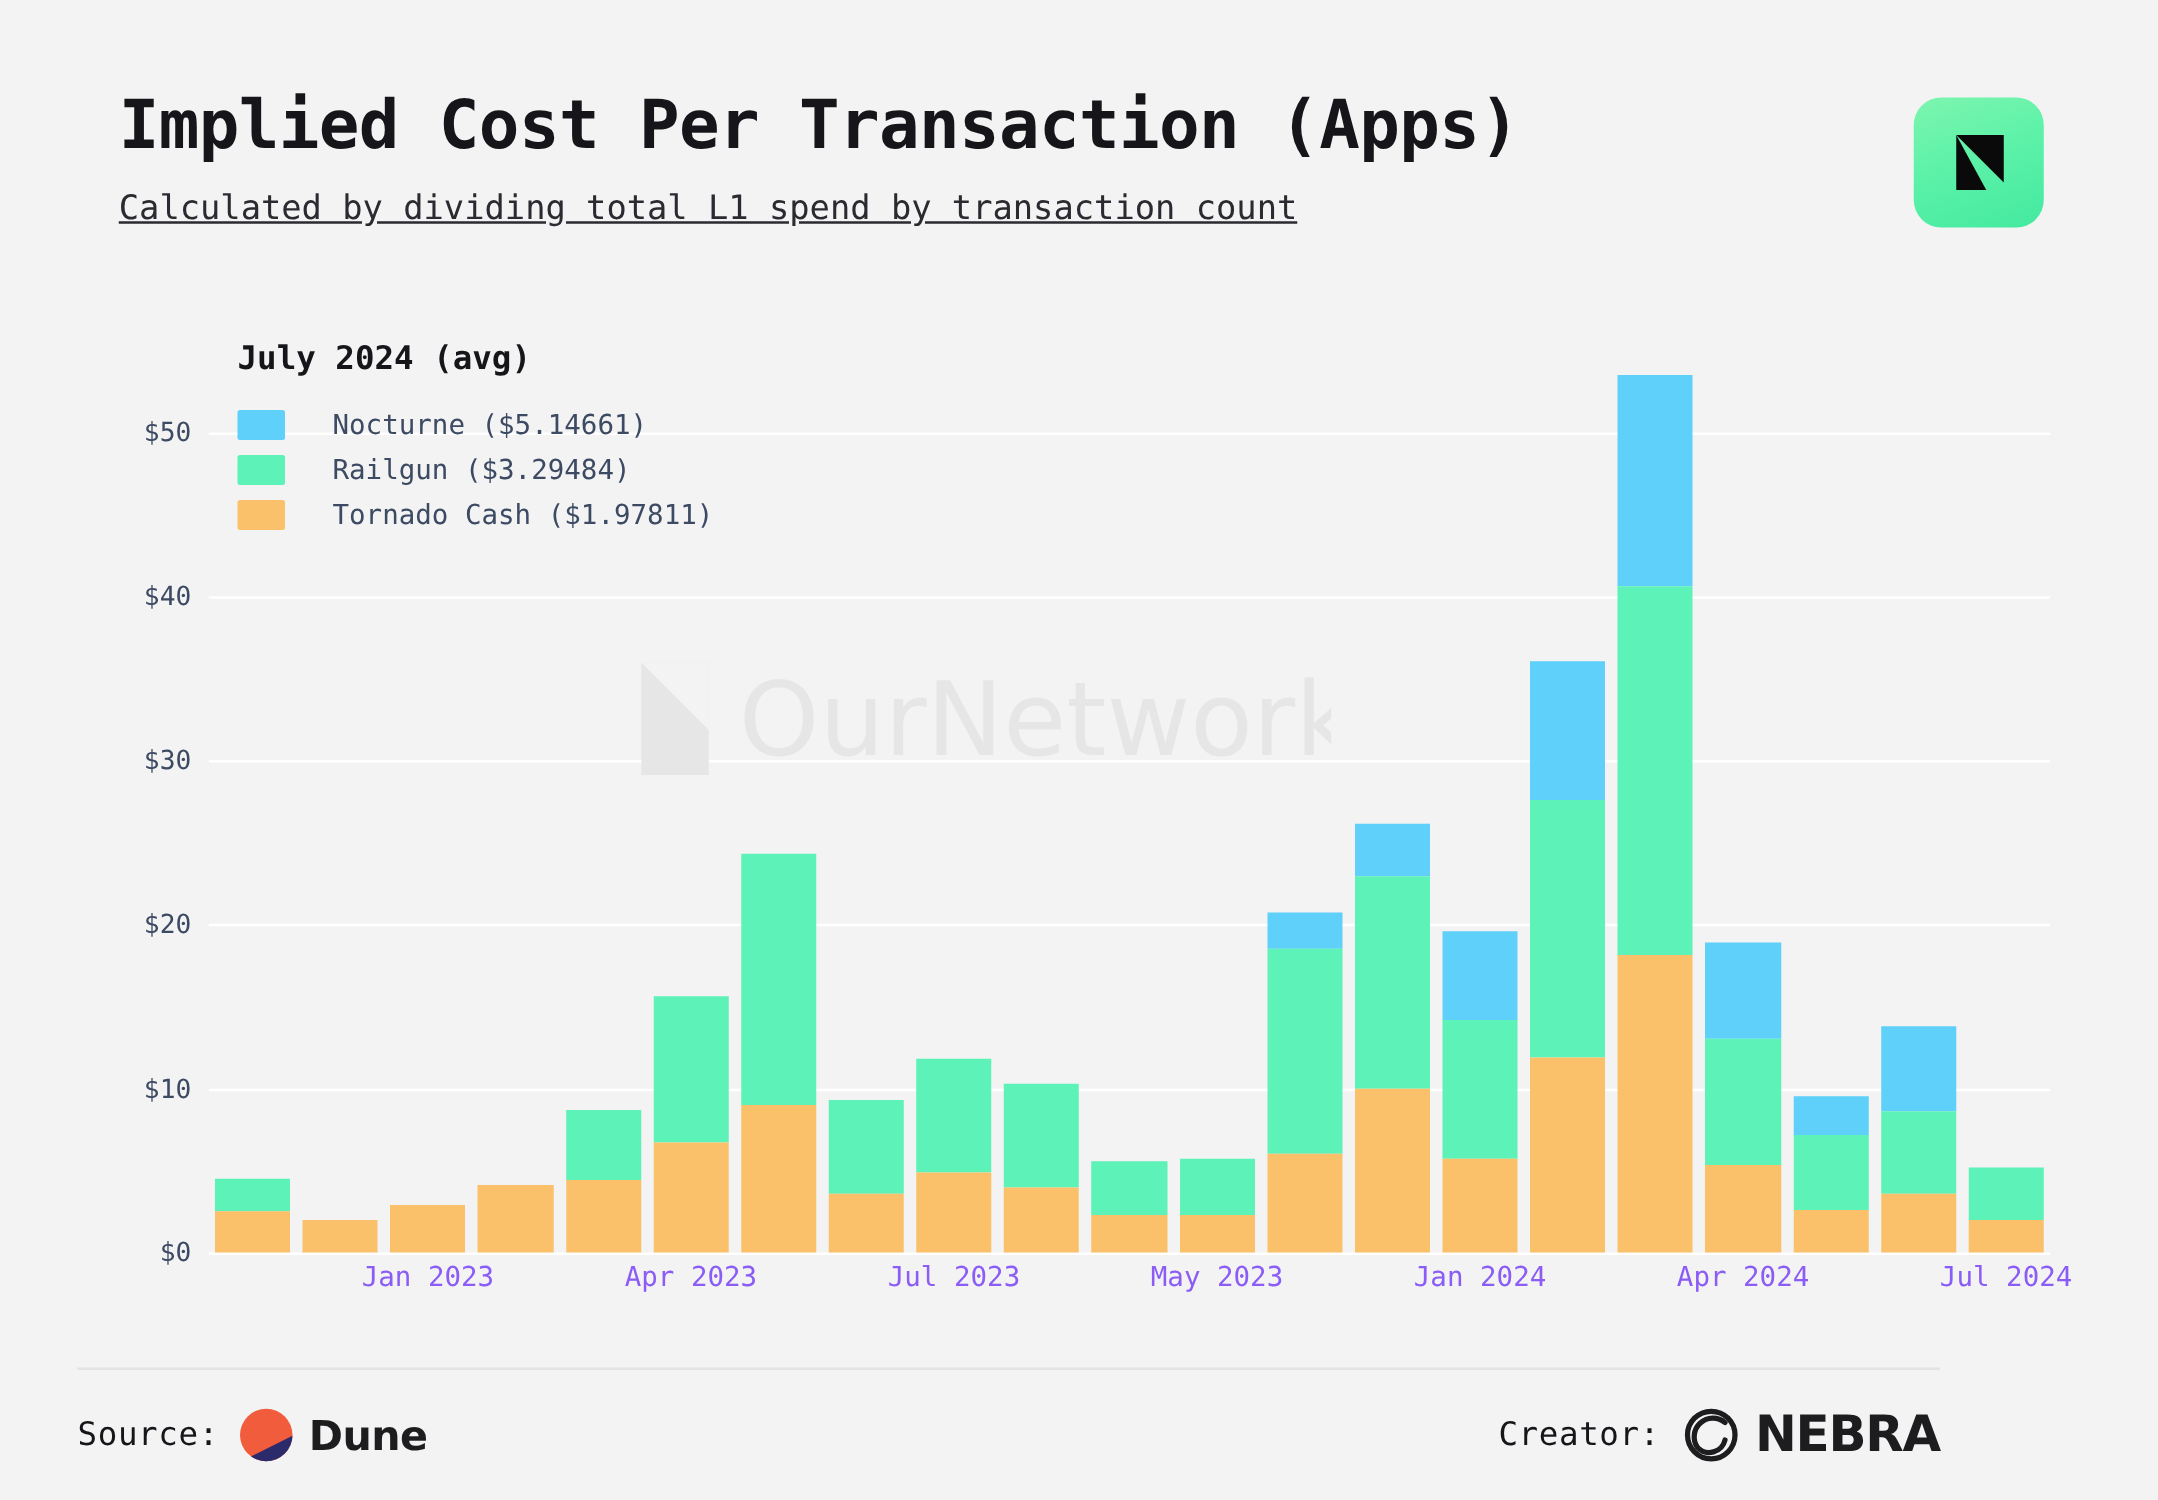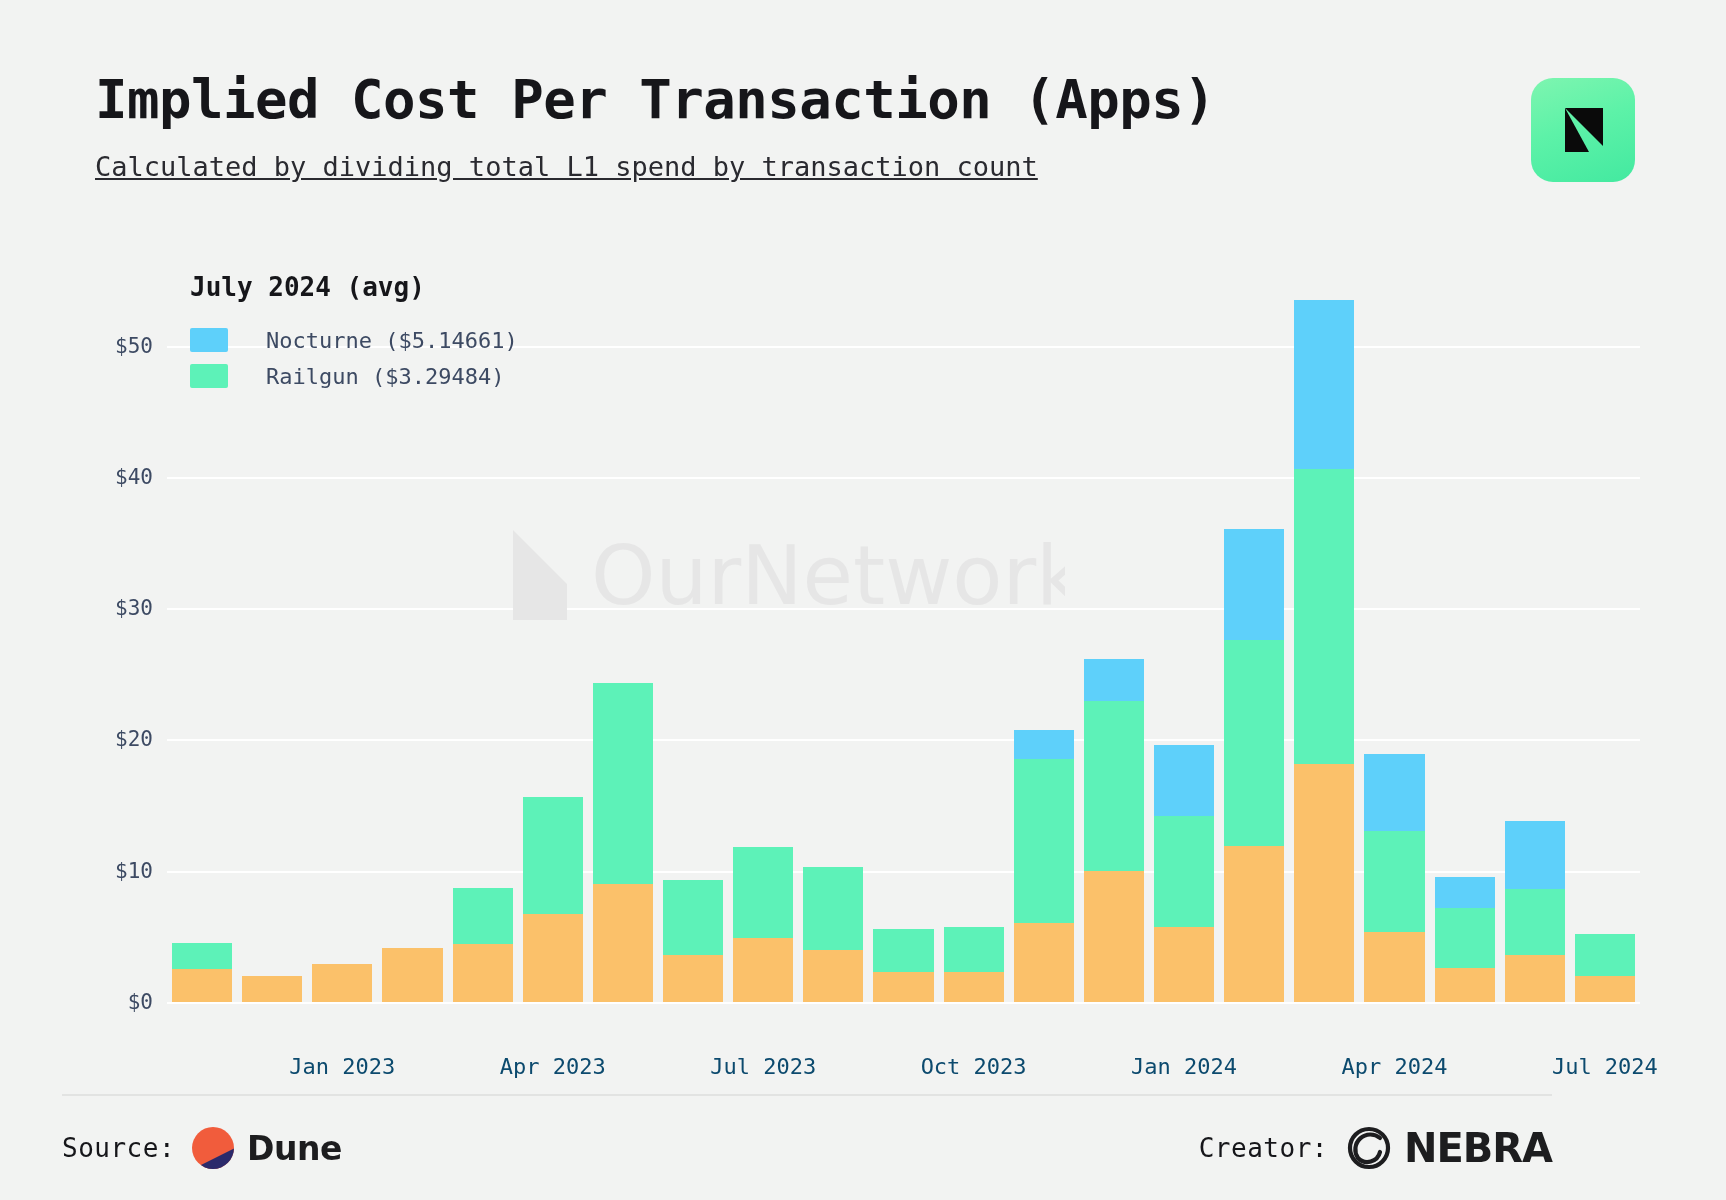--- a/index.html
+++ b/index.html
@@ -96,23 +96,22 @@
     height: 40px;
     display: flex;
   }
   .xslot { flex: 1 1 0; position: relative; }
   .xtick {
     position: absolute;
     left: 50%;
     transform: translateX(-50%);
     top: 0;
     font-size: 22px;
-    color: #0c4a6e;
-    white-space: nowrap;
-    margin-top: 44px;
+    color: #8b5cf6;
+    white-space: nowrap;
   }
 
   
   #legend {
     position: absolute;
     left: 190px; top: 272px;
     z-index: 5;
   }
   #legend-title {
     font-size: 26px;
@@ -219,20 +218,24 @@
   <div id="legend">
     <div id="legend-title">July 2024 (avg)</div>
     <div class="legend-row">
       <span class="legend-swatch" style="background:#5ed0fa"></span>
       <span class="legend-label">Nocturne ($5.14661)</span>
     </div>
     <div class="legend-row">
       <span class="legend-swatch" style="background:#5df2b8"></span>
       <span class="legend-label">Railgun ($3.29484)</span>
     </div>
+    <div class="legend-row">
+      <span class="legend-swatch" style="background:#fbc16a"></span>
+      <span class="legend-label">Tornado Cash ($1.97811)</span>
+    </div>
   </div>
 
   <div id="chart">
     <div id="plot">
       <div id="gridlines">
           <div class="gridline" style="top: 100%;">
             <span class="ylabel">$0</span>
           </div>
           <div class="gridline" style="top: 81.8182%;">
             <span class="ylabel">$10</span>
@@ -354,21 +357,21 @@
           <span class="xtick">Apr 2023</span>
         </div>
         <div class="xslot"></div>
         <div class="xslot"></div>
         <div class="xslot">
           <span class="xtick">Jul 2023</span>
         </div>
         <div class="xslot"></div>
         <div class="xslot"></div>
         <div class="xslot">
-          <span class="xtick">Oct 2023</span>
+          <span class="xtick">May 2023</span>
         </div>
         <div class="xslot"></div>
         <div class="xslot"></div>
         <div class="xslot">
           <span class="xtick">Jan 2024</span>
         </div>
         <div class="xslot"></div>
         <div class="xslot"></div>
         <div class="xslot">
           <span class="xtick">Apr 2024</span>

